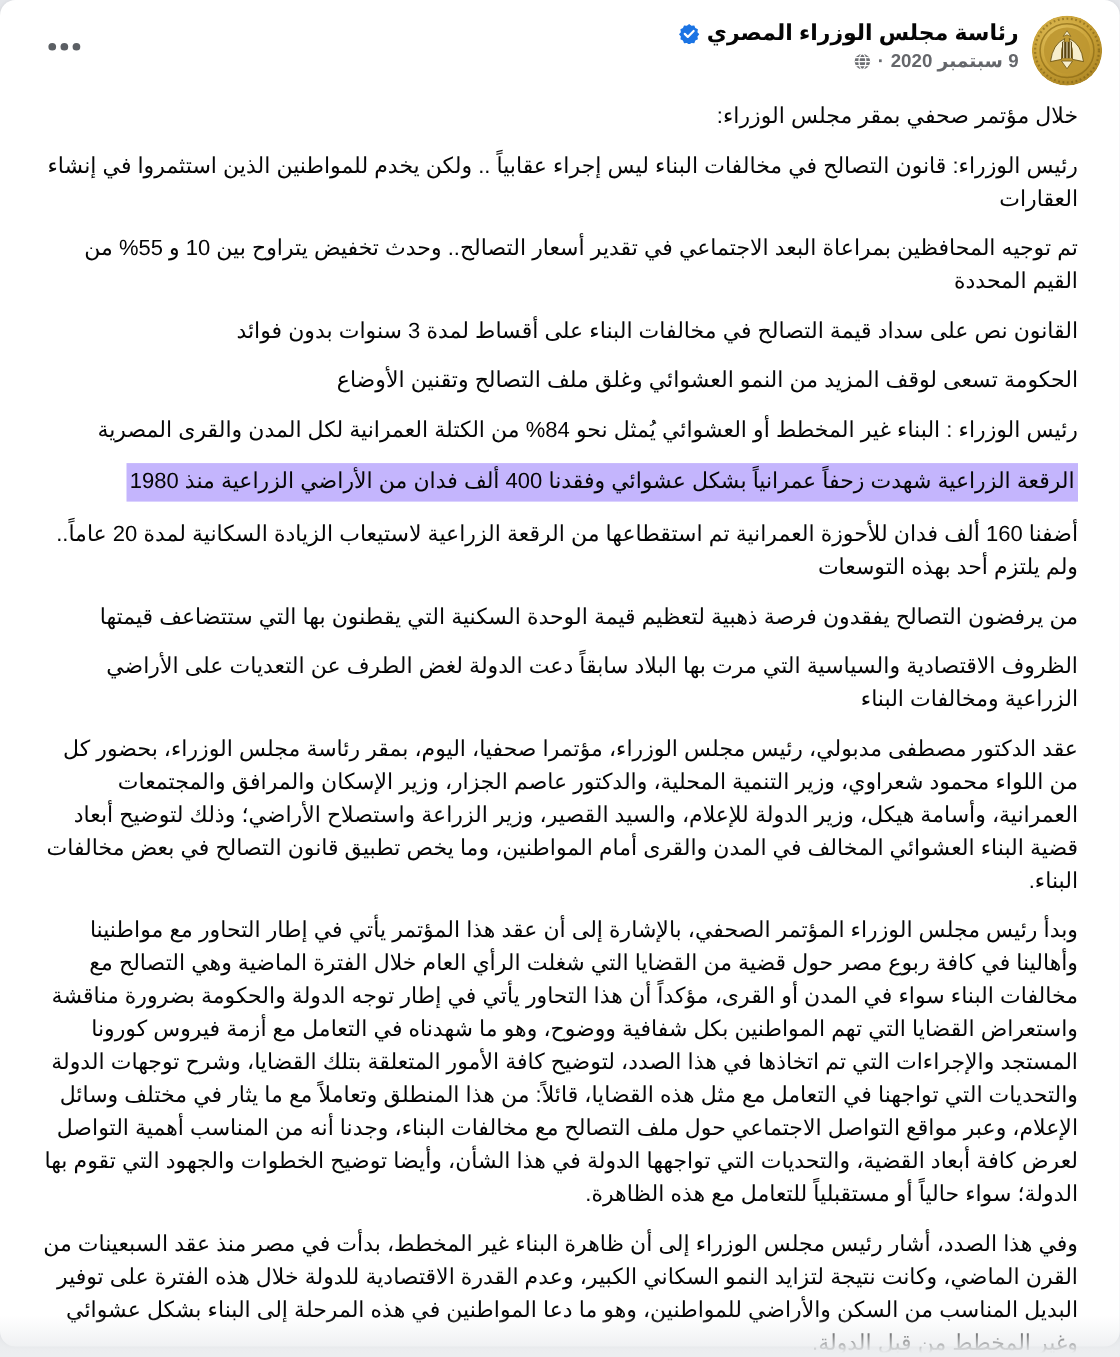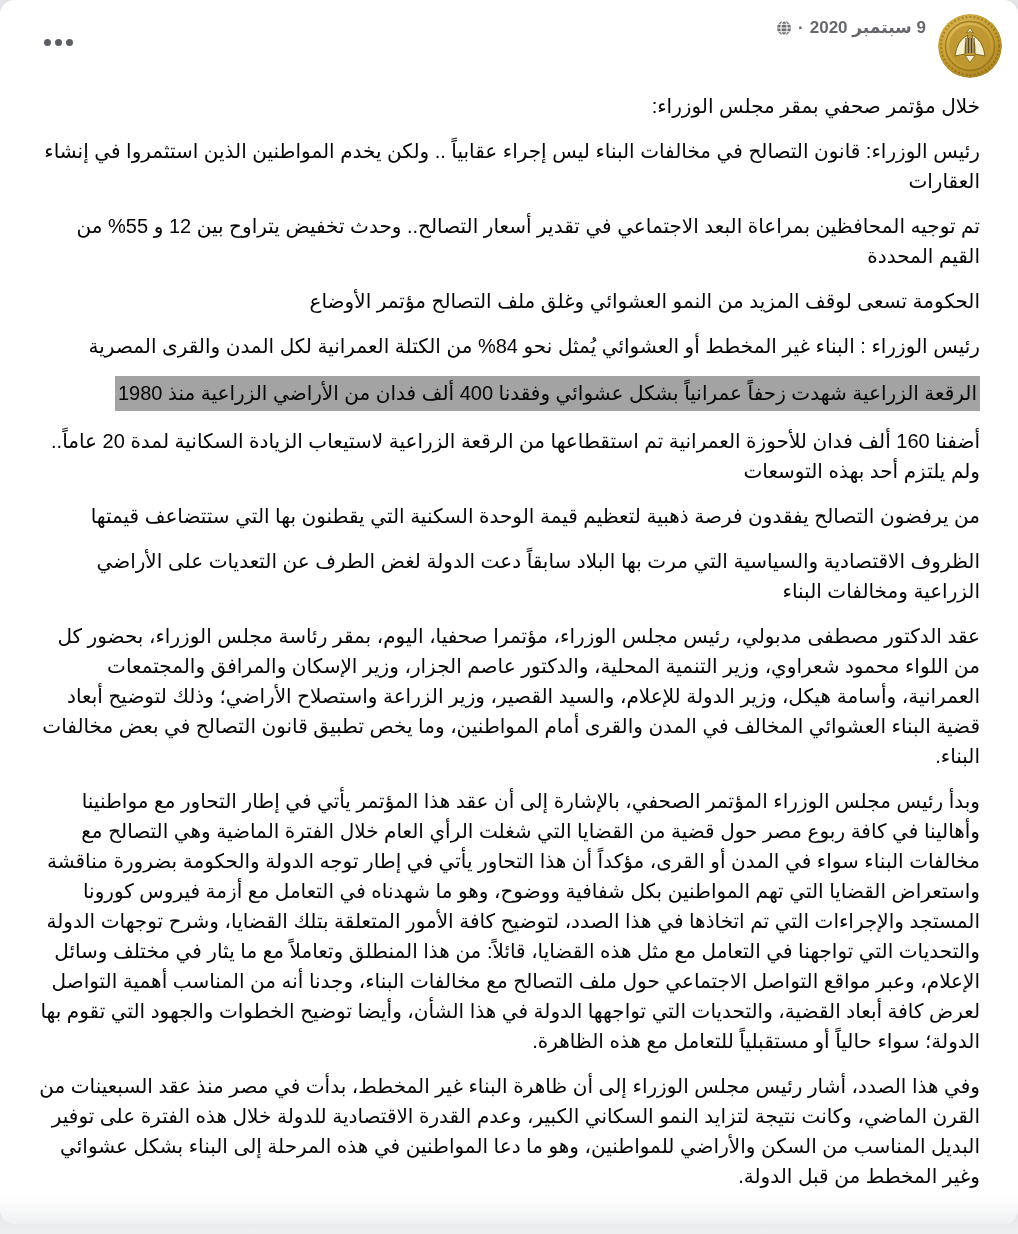--- a/index.html
+++ b/index.html
@@ -84,21 +84,21 @@
     padding: 13px 38px 0 36px;
     color: #050505;
     font-size: 20px;
     line-height: 30px;
     text-align: right;
   }
   .post-body p { margin-bottom: 15px; }
   .hl-para .hl {
     display: block;
     width: fit-content;
-    background: #a3a3a3;
+    background: #c4b5fd;
     padding: 2px 3px 3px 3px;
     margin-bottom: 5px;
   }
   
   .fade {
     position: absolute;
     left: 0; right: 0; bottom: 0;
     height: 38px;
     background: linear-gradient(to bottom, rgba(238,240,242,0), #eceef0 90%);
     pointer-events: none;
@@ -127,20 +127,27 @@
         <path d="M32 14 l3.5 5 -3.5 -1.4 -3.5 1.4 z" fill="#f7eecd" stroke="#6b520f" stroke-width="0.6"></path>
         <path d="M17 42 q2 -16 13 -21 q-4 10 -3 19 z" fill="#f7eecd" stroke="#6b520f" stroke-width="0.8"></path>
         <path d="M47 42 q-2 -16 -13 -21 q4 10 3 19 z" fill="#f7eecd" stroke="#6b520f" stroke-width="0.8"></path>
         <rect x="27.5" y="24" width="9" height="15" fill="#5a4410"></rect>
         <path d="M29 24 v15 M32 24 v15 M35 24 v15" stroke="#f7eecd" stroke-width="0.9"></path>
         <path d="M27 41.5 h10 l-5 7 z" fill="#f7eecd" stroke="#6b520f" stroke-width="0.7"></path>
       </svg>
     </div>
 
     <div class="hmeta">
+      <div class="name-row">
+        <span class="page-name">رئاسة مجلس الوزراء المصري</span>
+        <svg class="badge" viewBox="0 0 20 20" aria-hidden="true">
+          <path d="M10 0 l2.4 1.8 3 -0.4 1.1 2.8 2.7 1.3 -0.5 3 2 2.3 -2 2.3 0.5 3 -2.7 1.3 -1.1 2.8 -3 -0.4 -2.4 1.8 -2.4 -1.8 -3 0.4 -1.1 -2.8 -2.7 -1.3 0.5 -3 -2 -2.3 2 -2.3 -0.5 -3 2.7 -1.3 1.1 -2.8 3 0.4 z" fill="#1b74e4" transform="scale(0.91) translate(1,1)"></path>
+          <path d="M5.8 10.3 l2.9 2.9 5.6 -5.7" stroke="#ffffff" stroke-width="2.1" fill="none" stroke-linecap="round" stroke-linejoin="round"></path>
+        </svg>
+      </div>
       <div class="date-row">
         <span class="ts">9 سبتمبر 2020</span>
         <span class="sep">·</span>
         <svg class="globe" viewBox="0 0 16 16" aria-hidden="true">
           <circle cx="8" cy="8" r="7" fill="#65676B"></circle>
           <ellipse cx="8" cy="8" rx="3.1" ry="7" fill="none" stroke="#ffffff" stroke-width="1.1"></ellipse>
           <path d="M1 8 h14 M2.2 4.3 h11.6 M2.2 11.7 h11.6" stroke="#ffffff" stroke-width="1.1" fill="none"></path>
         </svg>
       </div>
     </div>
@@ -150,23 +157,24 @@
           <i></i>
           <i></i>
           <i></i>
         </span>
     </button>
 
   </div>
 
   <div class="post-body">
     <p>خلال مؤتمر صحفي بمقر مجلس الوزراء:</p>
-    <p>رئيس الوزراء:  قانون التصالح في مخالفات البناء ليس إجراء عقابياً .. ولكن يخدم المواطنين الذين استثمروا في إنشاء العقارات</p>
-    <p>تم توجيه المحافظين بمراعاة البعد الاجتماعي في تقدير أسعار التصالح.. وحدث تخفيض يتراوح بين 12 و 55% من القيم المحددة</p>
-    <p>الحكومة تسعى لوقف المزيد من النمو العشوائي وغلق ملف التصالح مؤتمر الأوضاع</p>
+    <p>رئيس الوزراء:  قانون التصالح في مخالفات البناء ليس إجراء عقابياً .. ولكن يخدم للمواطنين الذين استثمروا في إنشاء العقارات</p>
+    <p>تم توجيه المحافظين بمراعاة البعد الاجتماعي في تقدير أسعار التصالح.. وحدث تخفيض يتراوح بين 10 و 55% من القيم المحددة</p>
+    <p>القانون نص على سداد قيمة التصالح في مخالفات البناء على أقساط لمدة 3 سنوات بدون فوائد</p>
+    <p>الحكومة تسعى لوقف المزيد من النمو العشوائي وغلق ملف التصالح وتقنين الأوضاع</p>
     <p>رئيس الوزراء : البناء غير المخطط أو العشوائي يُمثل نحو 84% من الكتلة العمرانية لكل المدن والقرى المصرية</p>
     <p class="hl-para">
       <span class="hl">الرقعة الزراعية شهدت زحفاً عمرانياً بشكل عشوائي وفقدنا 400 ألف فدان من الأراضي الزراعية منذ 1980</span>
     </p>
     <p>أضفنا 160 ألف فدان للأحوزة العمرانية تم استقطاعها من الرقعة الزراعية لاستيعاب الزيادة السكانية لمدة 20 عاماً.. ولم يلتزم أحد بهذه التوسعات</p>
     <p>من يرفضون التصالح يفقدون فرصة ذهبية لتعظيم قيمة الوحدة السكنية التي يقطنون بها التي ستتضاعف قيمتها</p>
     <p>الظروف الاقتصادية والسياسية التي مرت بها البلاد سابقاً دعت الدولة لغض الطرف عن التعديات على الأراضي الزراعية ومخالفات البناء</p>
     <p>عقد الدكتور مصطفى مدبولي، رئيس مجلس الوزراء، مؤتمرا صحفيا، اليوم، بمقر رئاسة مجلس الوزراء، بحضور كل من اللواء محمود شعراوي، وزير التنمية المحلية، والدكتور عاصم الجزار، وزير الإسكان والمرافق والمجتمعات العمرانية، وأسامة هيكل، وزير الدولة للإعلام، والسيد القصير، وزير الزراعة واستصلاح الأراضي؛ وذلك لتوضيح أبعاد قضية البناء العشوائي المخالف في المدن والقرى أمام المواطنين، وما يخص تطبيق قانون التصالح في بعض مخالفات البناء.</p>
     <p>وبدأ رئيس مجلس الوزراء المؤتمر الصحفي، بالإشارة إلى أن عقد هذا المؤتمر يأتي في إطار التحاور مع مواطنينا وأهالينا في كافة ربوع مصر حول قضية من القضايا التي شغلت الرأي العام خلال الفترة الماضية وهي التصالح مع مخالفات البناء سواء في المدن أو القرى، مؤكداً أن هذا التحاور يأتي في إطار توجه الدولة والحكومة بضرورة مناقشة واستعراض القضايا التي تهم المواطنين بكل شفافية ووضوح، وهو ما شهدناه في التعامل مع أزمة فيروس كورونا المستجد والإجراءات التي تم اتخاذها في هذا الصدد، لتوضيح كافة الأمور المتعلقة بتلك القضايا، وشرح توجهات الدولة والتحديات التي تواجهنا في التعامل مع مثل هذه القضايا، قائلاً: من هذا المنطلق وتعاملاً مع ما يثار في مختلف وسائل الإعلام، وعبر مواقع التواصل الاجتماعي حول ملف التصالح مع مخالفات البناء، وجدنا أنه من المناسب أهمية التواصل لعرض كافة أبعاد القضية، والتحديات التي تواجهها الدولة في هذا الشأن، وأيضا توضيح الخطوات والجهود التي تقوم بها الدولة؛ سواء حالياً أو مستقبلياً للتعامل مع هذه الظاهرة.</p>
     <p>وفي هذا الصدد، أشار رئيس مجلس الوزراء إلى أن ظاهرة البناء غير المخطط، بدأت في مصر منذ عقد السبعينات من القرن الماضي، وكانت نتيجة لتزايد النمو السكاني الكبير، وعدم القدرة الاقتصادية للدولة خلال هذه الفترة على توفير البديل المناسب من السكن والأراضي للمواطنين، وهو ما دعا المواطنين في هذه المرحلة إلى البناء بشكل عشوائي وغير المخطط من قبل الدولة.</p>

